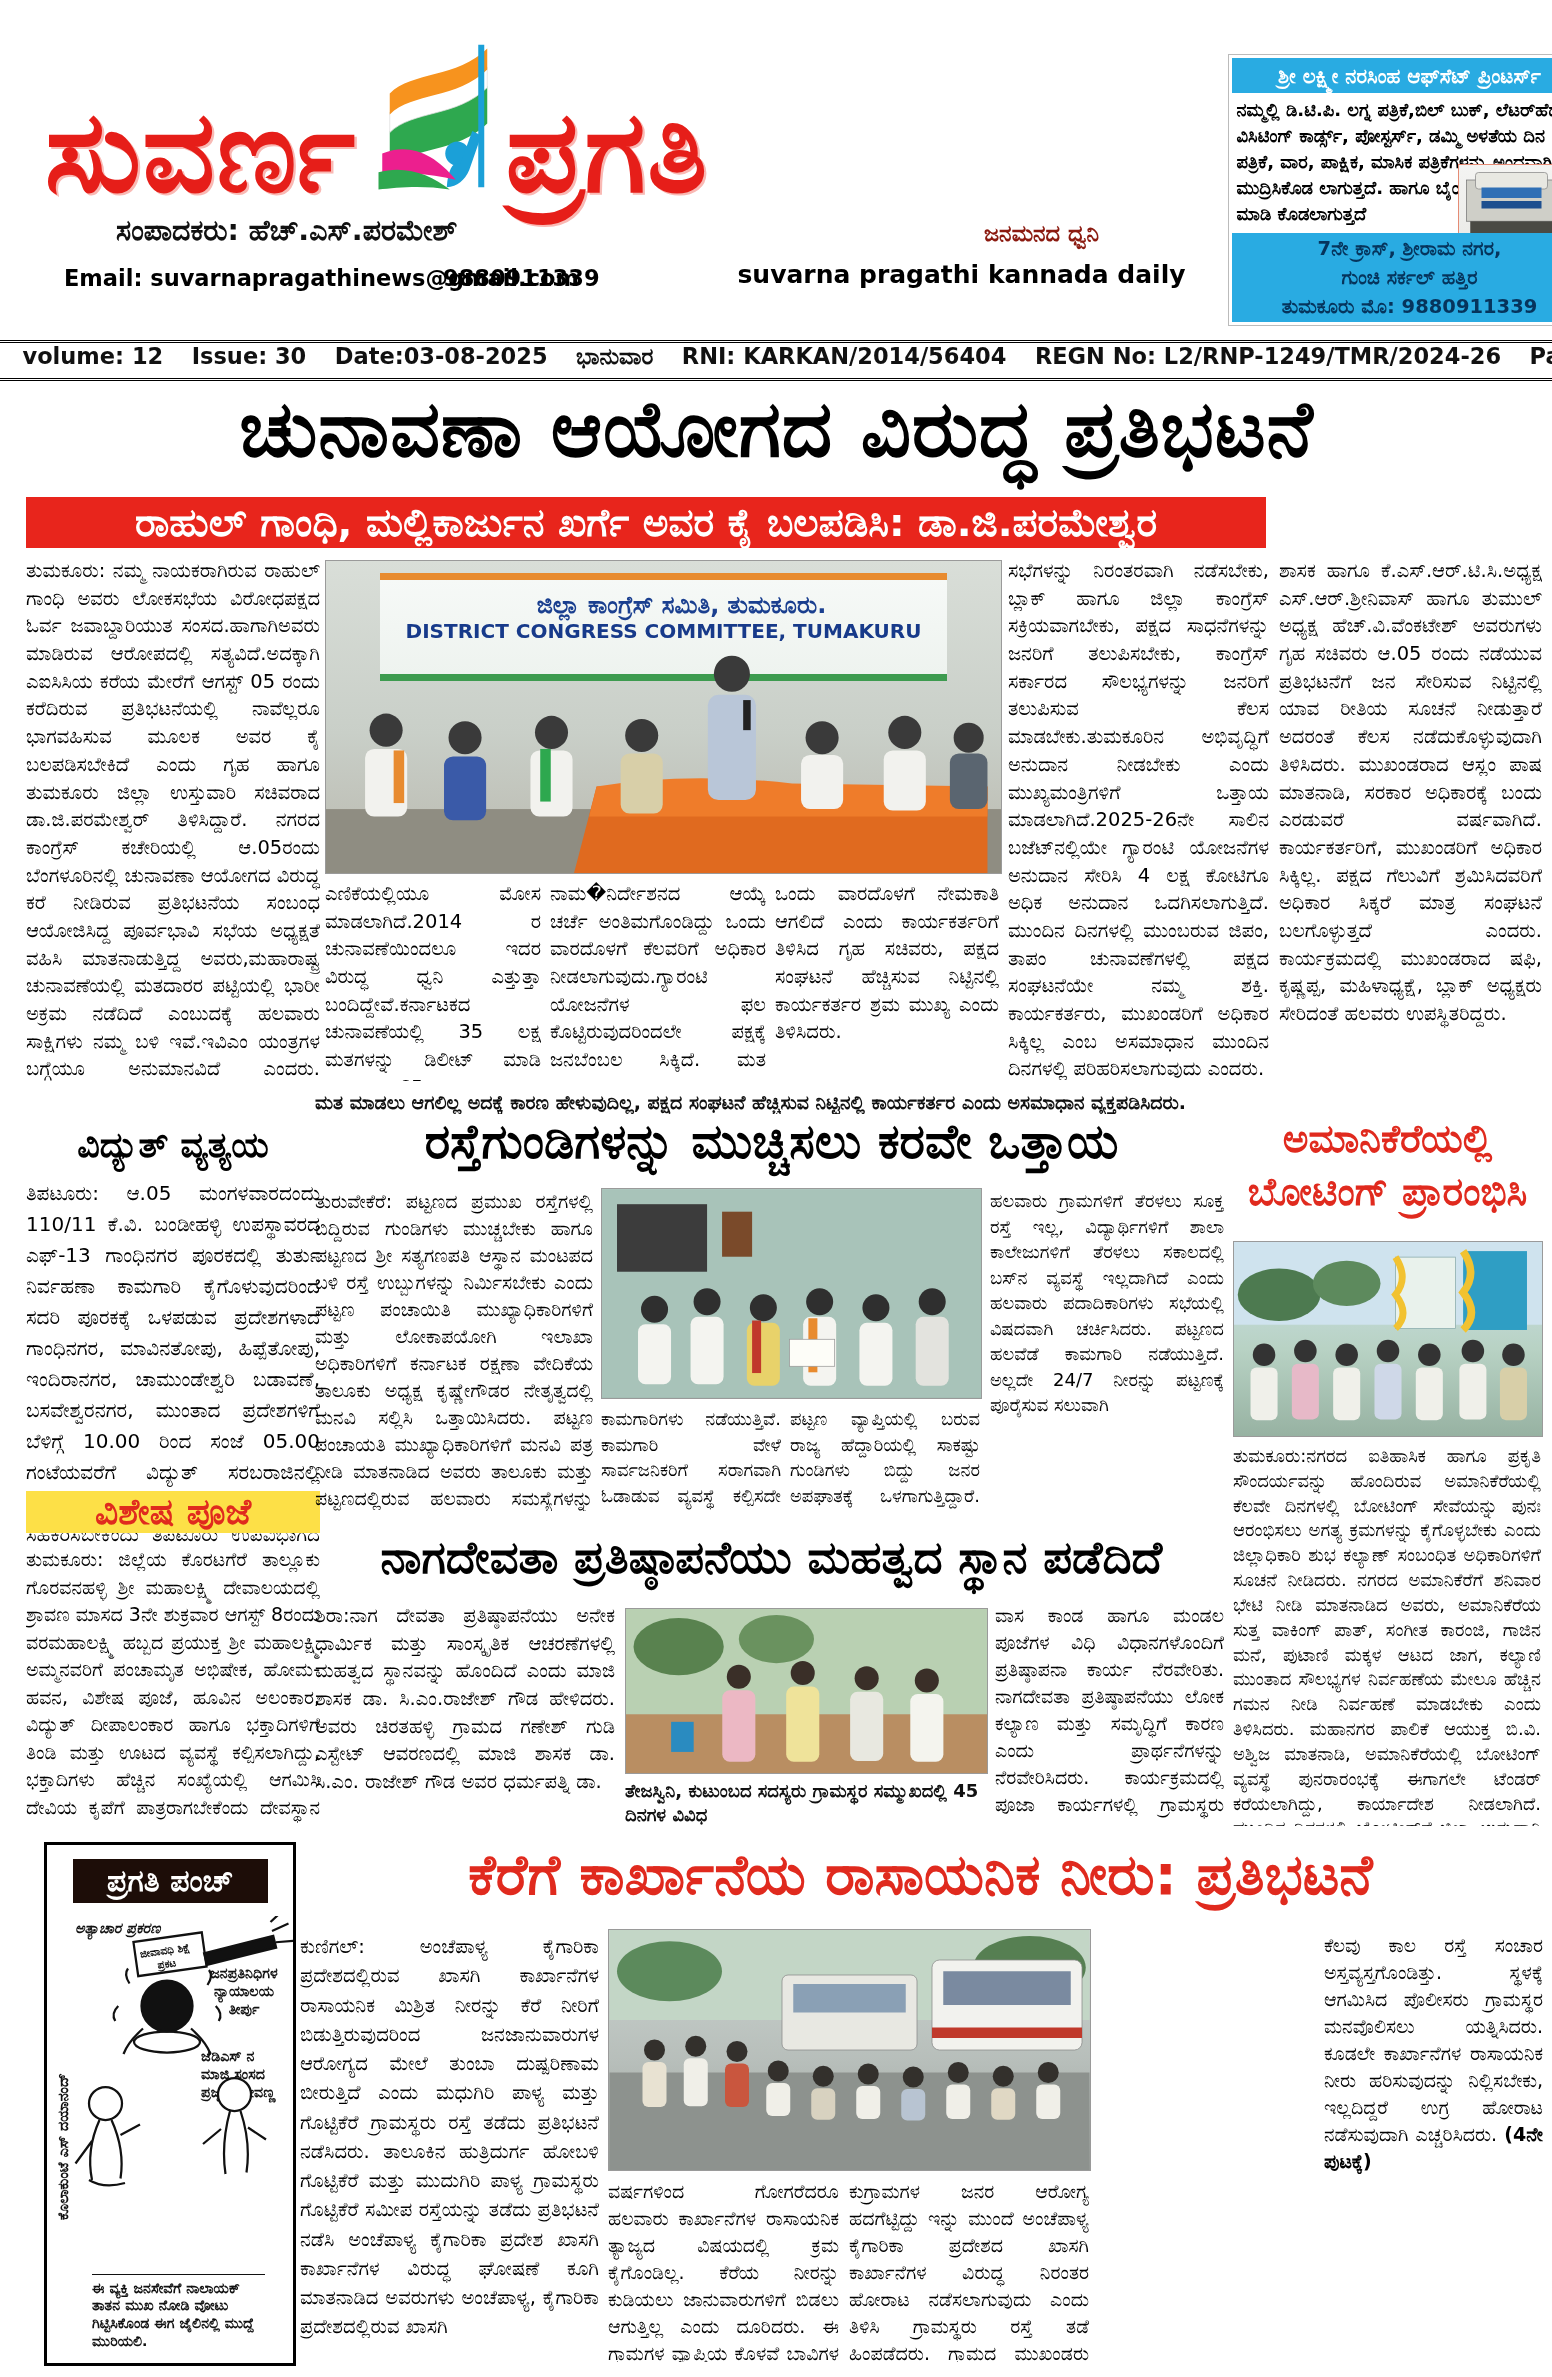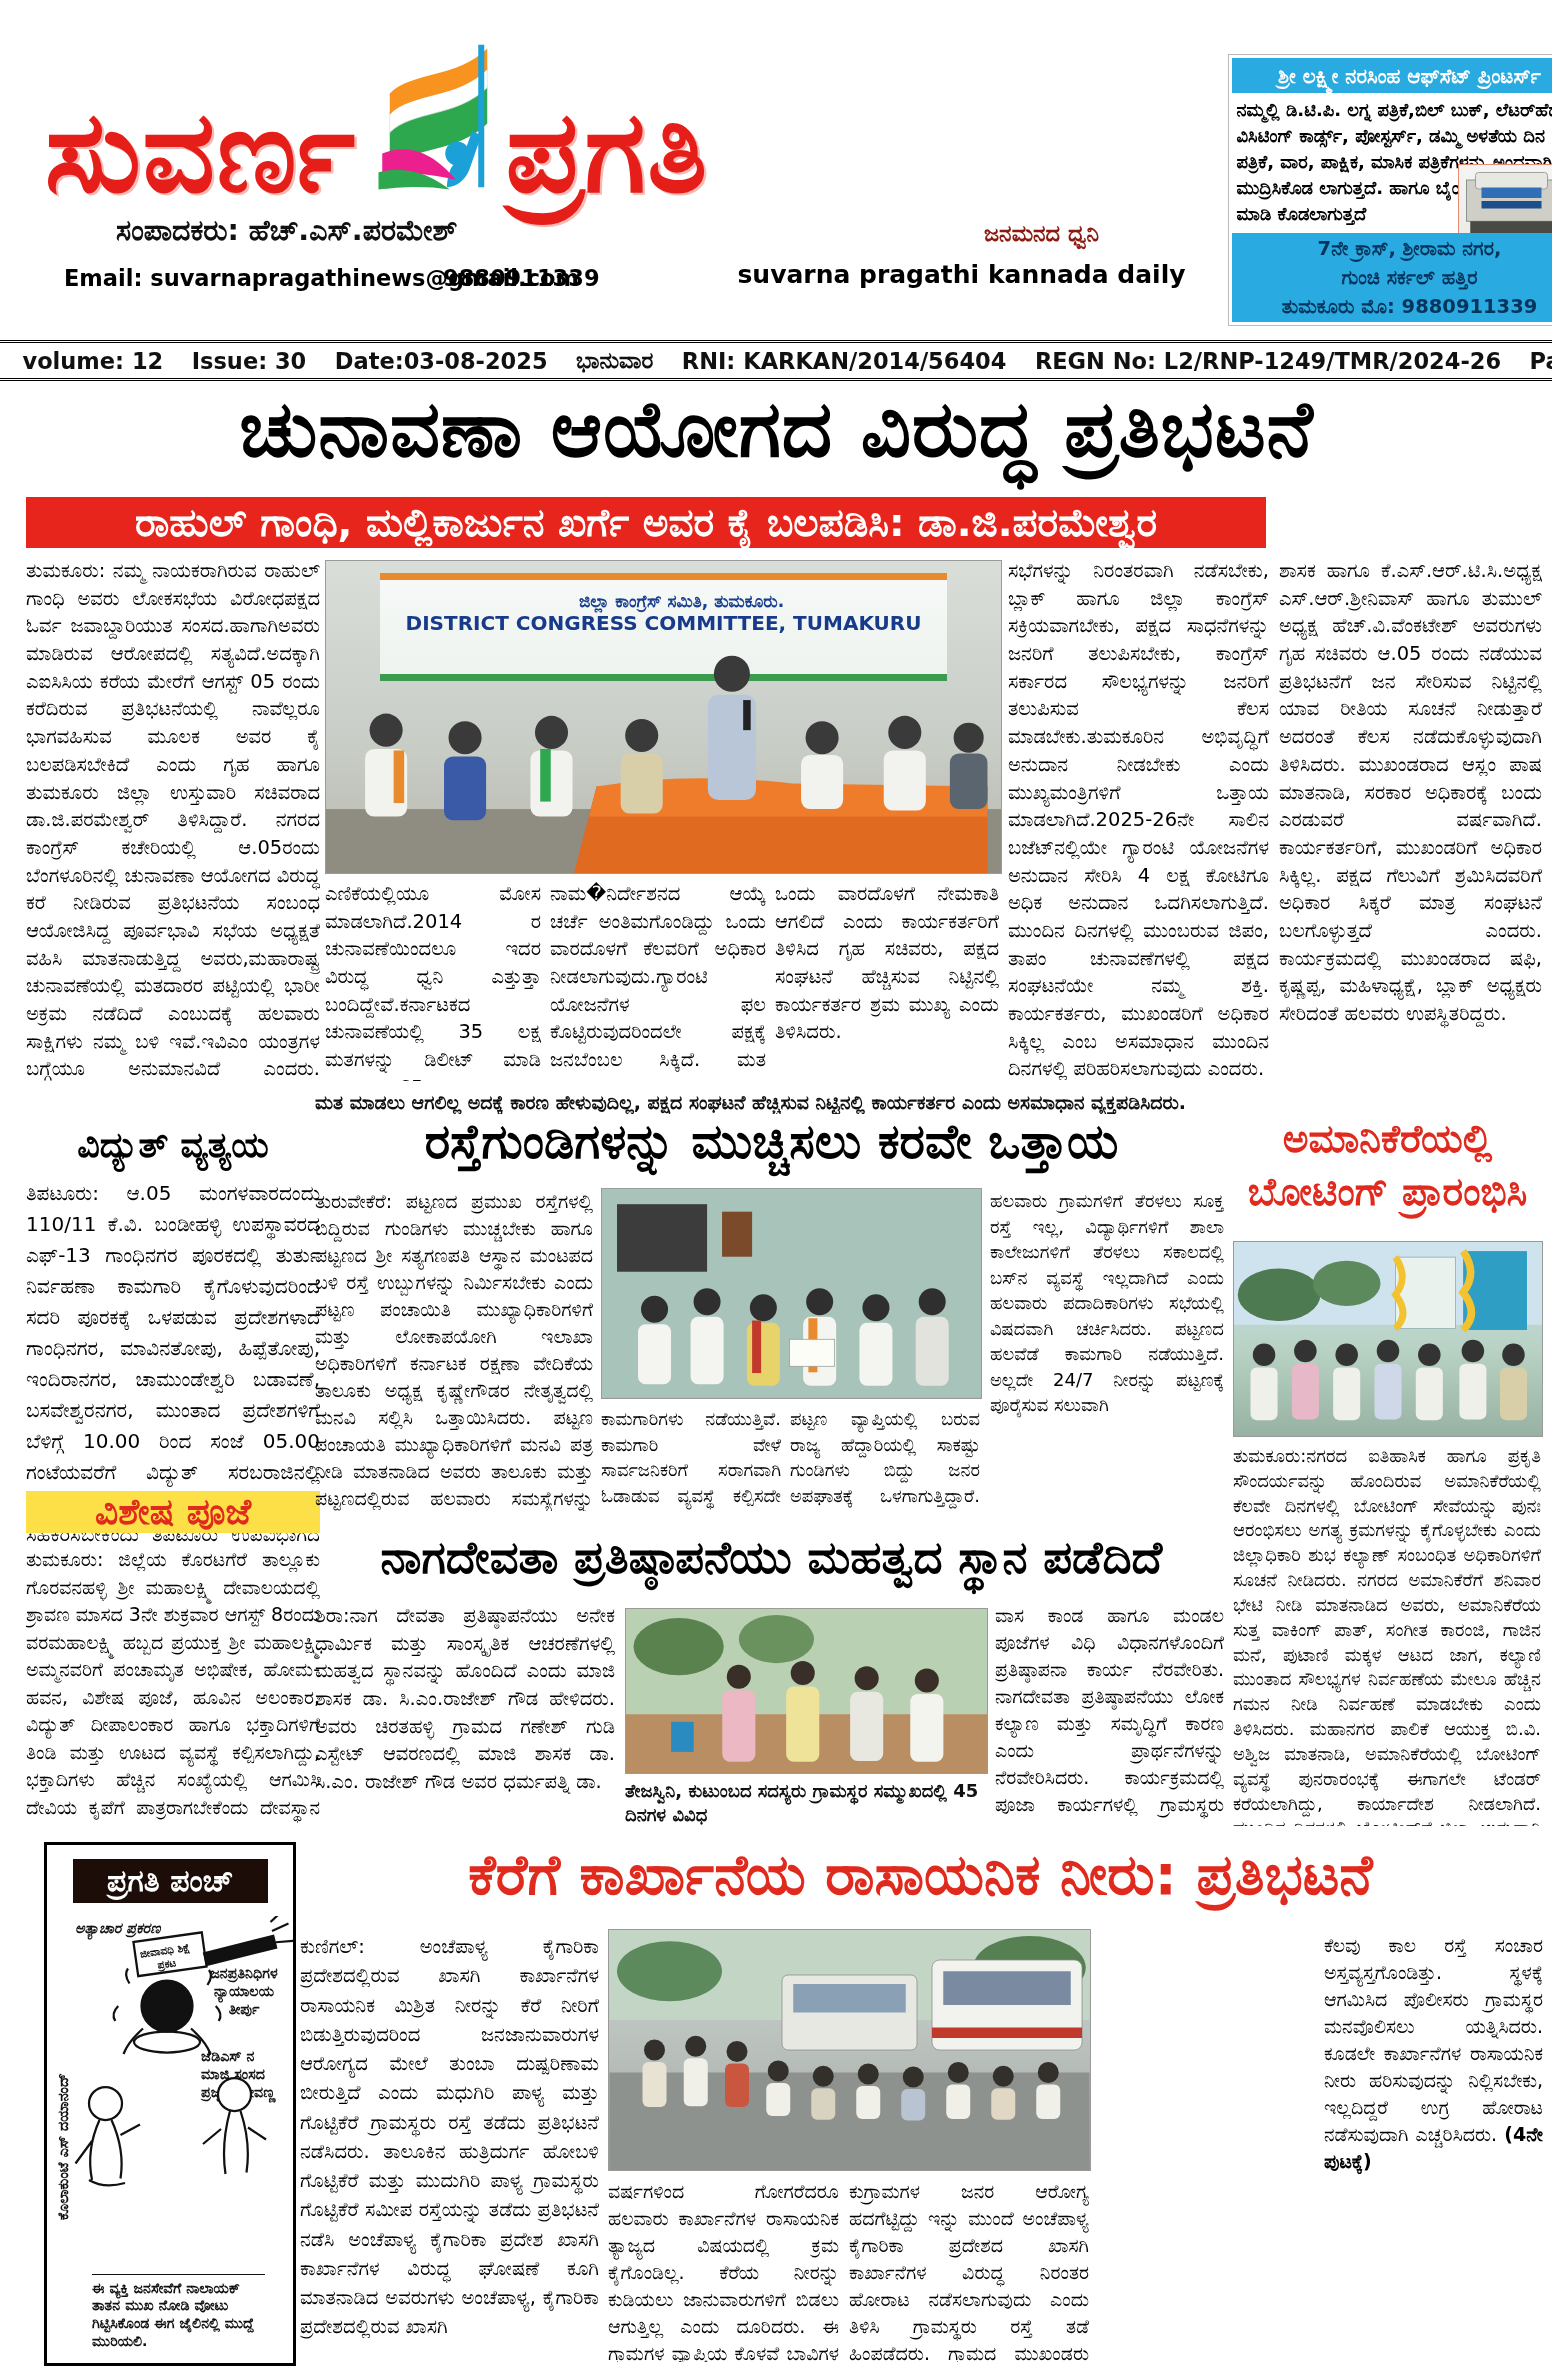--- a/index.html
+++ b/index.html
@@ -15,37 +15,37 @@
   .engsub{font-weight:bold;font-size:25px;color:#000;}
   
   .adbox{border:0.8px solid #bbb;background:#fff;}
   .adbar{background:#29abe2;color:#fff;font-weight:bold;font-size:20px;display:flex;
          align-items:center;justify-content:center;text-align:center;}
   .adbody{font-weight:bold;font-size:18px;line-height:1.45;color:#000;text-align:left;}
   .adfoot{background:#29abe2;color:#06345c;font-weight:bold;font-size:19.5px;text-align:center;line-height:1.5;
           display:flex;flex-direction:column;justify-content:center;}
   .printerimg{border:0.8px solid #e58b74;background:linear-gradient(180deg,#f4f4f2 0%,#e9e9e6 100%);}
   
-  .infobar{border-top:3px double #000;border-bottom:3px double #000;display:flex;align-items:center;
+  .infobar{border-top:3px double #000;border-bottom:3px double #000;display:flex;
            font-weight:bold;font-size:22.5px;gap:28.5px;padding:0 22.5px;white-space:nowrap;}
   
   .h-main{font-weight:bold;color:#000;font-size:78px;line-height:1.05;text-align:center;letter-spacing:0.8px;}
   .subhead{background:#e8251c;color:#fff;font-weight:bold;font-size:39px;display:flex;align-items:center;
            justify-content:center;text-align:center;}
   .h-sec{font-weight:bold;color:#000;text-align:center;}
   .h-red{font-weight:bold;color:#e02a1e;text-align:center;}
   
   .col{font-size:19.5px;line-height:1.42;text-align:justify;overflow:hidden;color:#000;}
   .tailline{font-size:19px;font-weight:bold;overflow:hidden;white-space:nowrap;}
   
   .photo{overflow:hidden;border:0.8px solid #9a9a9a;}
   .banner{position:absolute;left:8%;top:4%;width:84%;height:30%;
      background:linear-gradient(180deg,#f6f9f7 0%,#eef3ef 100%);
      border-top:7.5px solid #e88b2f;border-bottom:7.5px solid #3d9b4f;text-align:center;}
-  .banner .kn{color:#1a3f8f;font-weight:bold;font-size:17px;margin-top:10.5px;margin-left:36px;}
+  .banner .kn{color:#1a3f8f;font-weight:bold;font-size:24px;margin-top:10.5px;margin-left:36px;}
   .banner .en{color:#173a8a;font-weight:bold;font-size:20px;}
   .caption{font-size:18px;font-weight:bold;line-height:1.35;}
   
   .cartoon{border:3px solid #000;background:#fff;}
   .cartoon-title{background:#1d0d08;color:#fff;font-weight:bold;font-size:30px;
       display:flex;align-items:center;justify-content:center;}
   .ct-label{font-weight:bold;font-size:14.3px;color:#111;line-height:1.25;}
   .vert{writing-mode:vertical-rl;transform:rotate(180deg);}
   .endmark{font-weight:bold;}
 </style>

